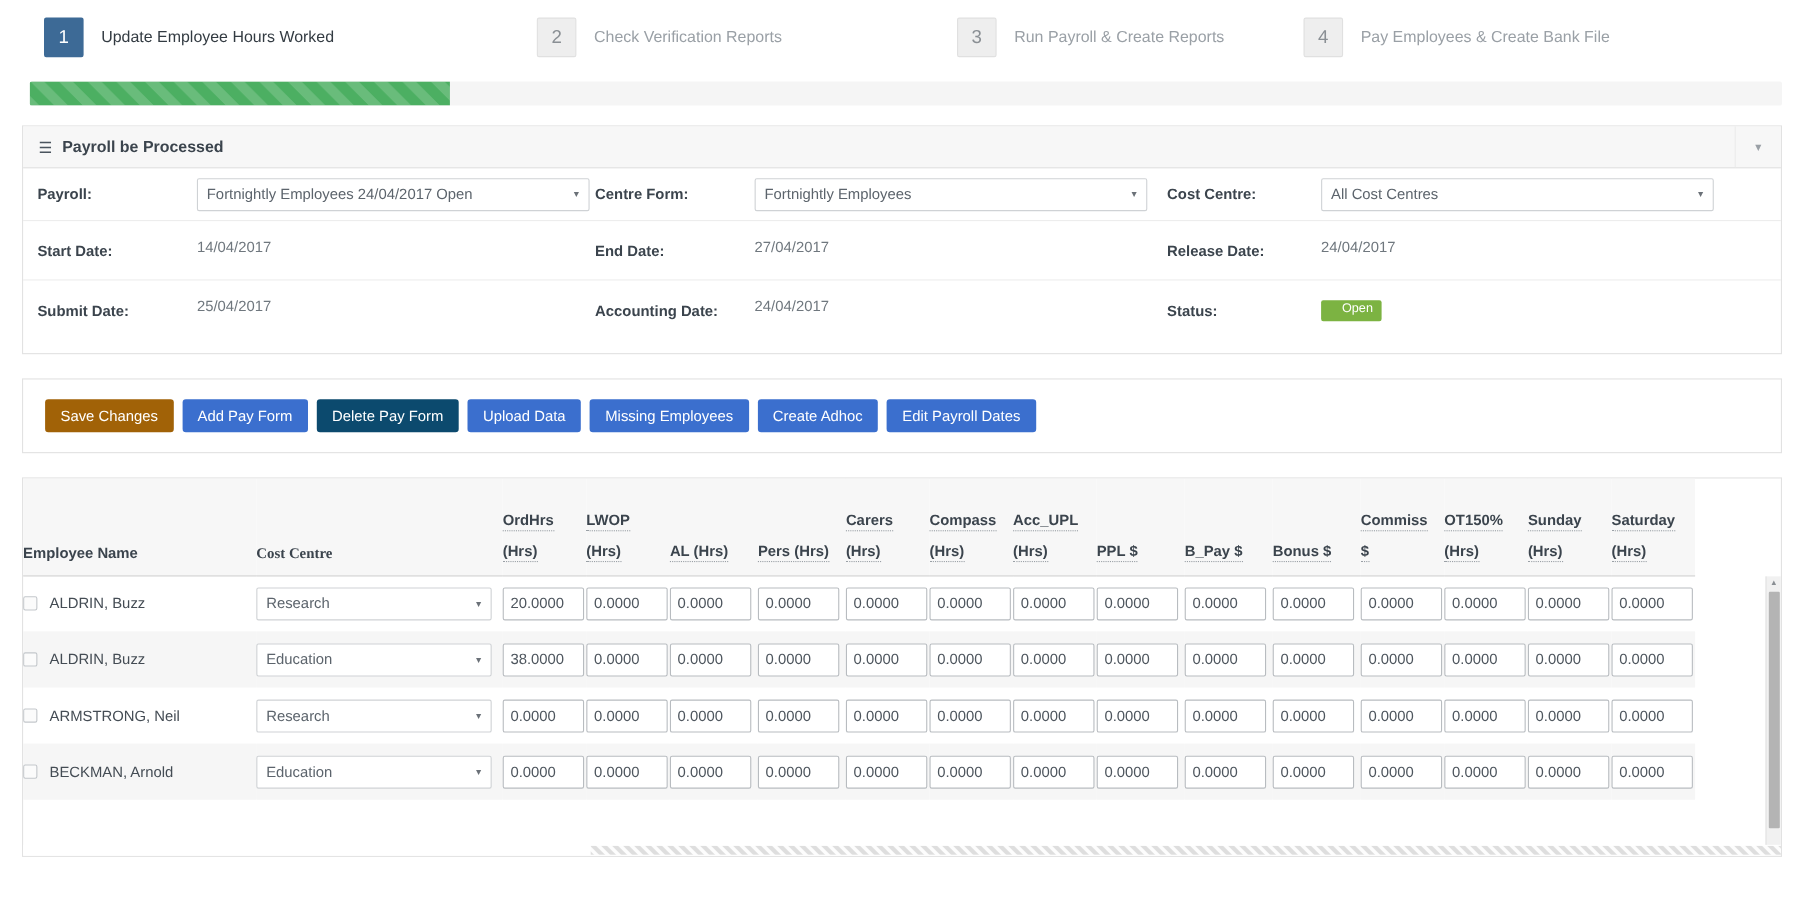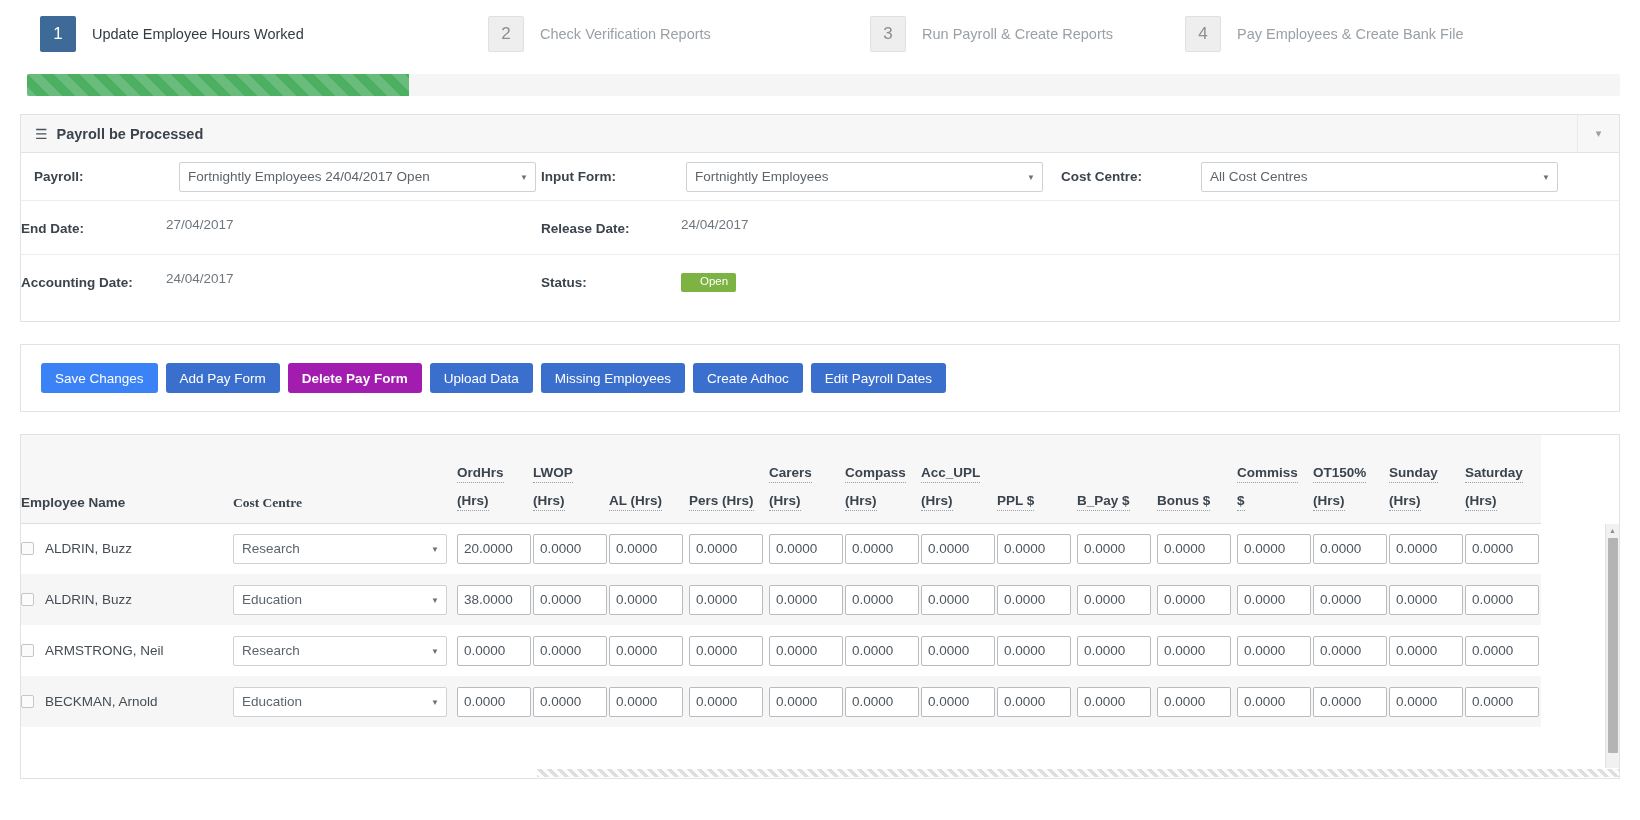--- a/index.html
+++ b/index.html
@@ -315,65 +315,73 @@
 
   <div class="form-grid row-selects">
     <div class="fg-col fg-c1">
       <div class="fg-label lab-w1">Payroll:</div>
       <div class="sel sel-payroll">
         <span>Fortnightly Employees 24/04/2017 Open</span>
         <span class="caret">▼</span>
       </div>
     </div>
     <div class="fg-col fg-c2">
-      <div class="fg-label lab-w2">Input Form:</div>
+      <div class="fg-label lab-w2">Centre Form:</div>
       <div class="sel sel-input">
         <span>Fortnightly Employees</span>
         <span class="caret">▼</span>
       </div>
     </div>
     <div class="fg-col fg-c3">
       <div class="fg-label lab-w3">Cost Centre:</div>
       <div class="sel sel-cost">
         <span>All Cost Centres</span>
         <span class="caret">▼</span>
       </div>
     </div>
   </div>
 
   <div class="form-grid row-dates">
+    <div class="fg-col fg-c1 dcell">
+      <div class="dlabel dl-w1">Start Date:</div>
+      <div class="dvalue">14/04/2017</div>
+    </div>
     <div class="fg-col fg-c2 dcell">
       <div class="dlabel dl-w2">End Date:</div>
       <div class="dvalue">27/04/2017</div>
     </div>
     <div class="fg-col fg-c3 dcell">
       <div class="dlabel dl-w3">Release Date:</div>
       <div class="dvalue">24/04/2017</div>
     </div>
   </div>
 
   <div class="form-grid row-dates" style="min-height:66px;">
+    <div class="fg-col fg-c1 dcell">
+      <div class="dlabel dl-w1">Submit Date:</div>
+      <div class="dvalue">25/04/2017</div>
+    </div>
     <div class="fg-col fg-c2 dcell">
       <div class="dlabel dl-w2" style="width:145px;">
         <span>Accounting Date:</span>
       </div>
       <div class="dvalue">24/04/2017</div>
     </div>
     <div class="fg-col fg-c3 dcell">
       <div class="dlabel dl-w3">Status:</div>
       <div><span class="badge-open" style="background: rgb(124, 179, 66);">Open</span></div>
     </div>
   </div>
 </div>
 
 <div class="panel toolbar-panel">
   <div class="toolbar">
-    <button class="btn" style="background: #3b82f6;">Save Changes</button>
+    <button class="btn" style="background: #a16207;">Save Changes</button>
     <button class="btn" style="background: rgb(59, 111, 206);">Add Pay Form</button>
-    <button class="btn" style="background: #a21caf; font-weight: bold;">Delete Pay Form</button>
+    <button class="btn" style="background: #0c4a6e;">Delete Pay Form</button>
     <button class="btn" style="background: rgb(59, 111, 206);">Upload Data</button>
     <button class="btn" style="background: rgb(59, 111, 206);">Missing Employees</button>
     <button class="btn" style="background: rgb(59, 111, 206);">Create Adhoc</button>
     <button class="btn" style="background: rgb(59, 111, 206);">Edit Payroll Dates</button>
   </div>
 </div>
 
 <div class="grid-panel">
   <div class="grid-scroller">
     <table class="grid">

